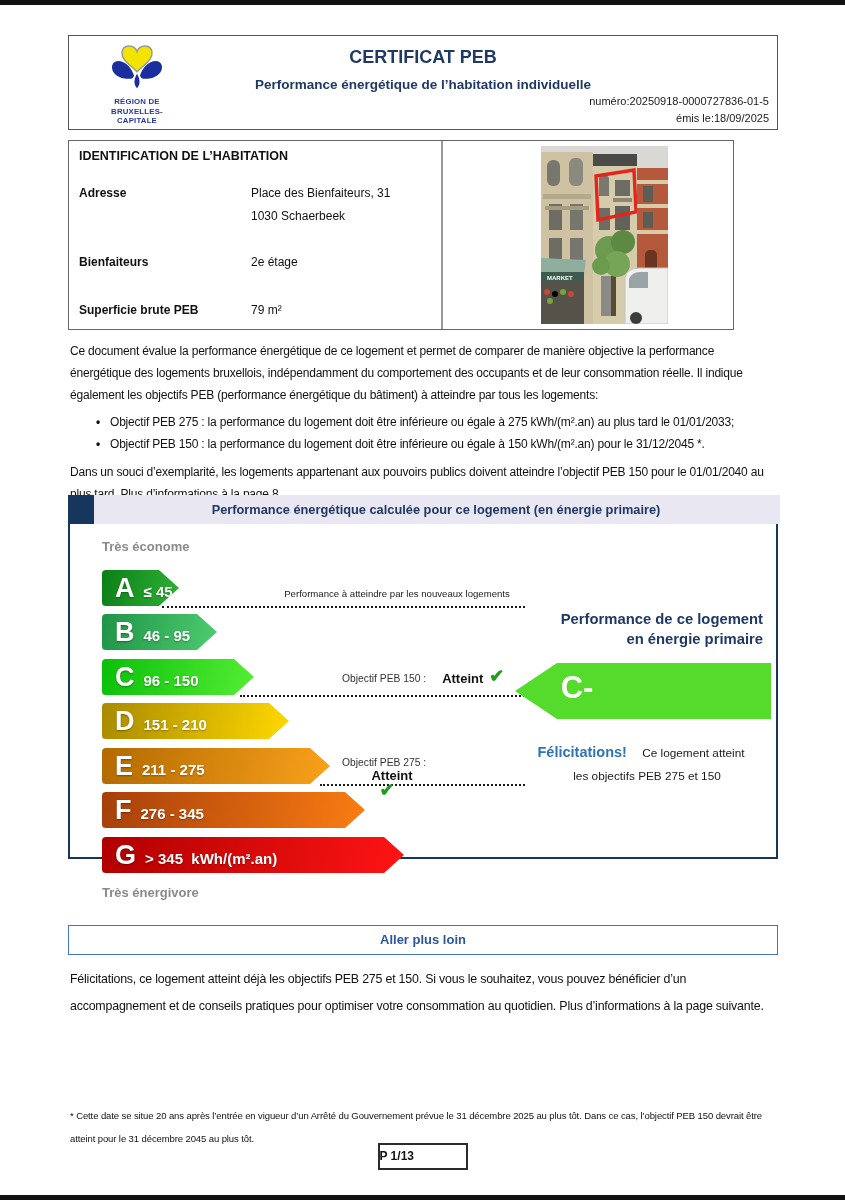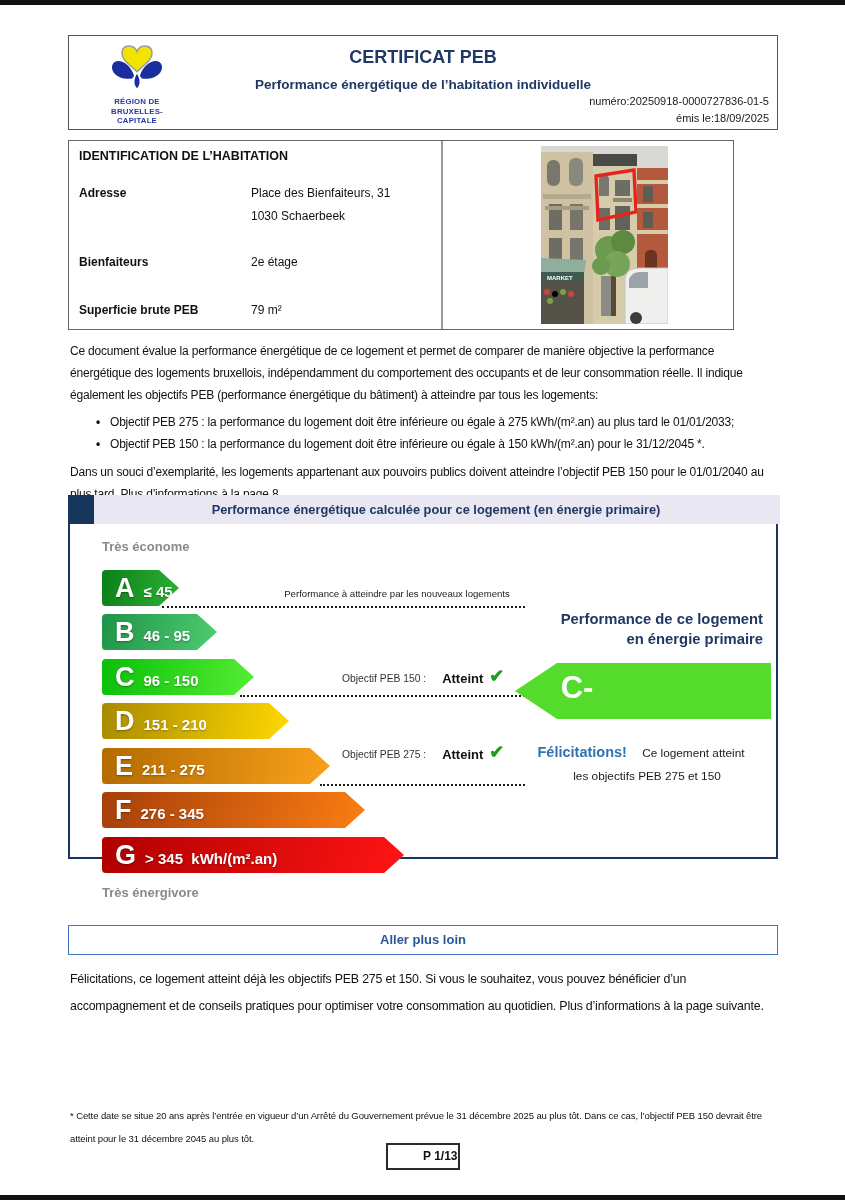--- a/index.html
+++ b/index.html
@@ -48,21 +48,21 @@
   .band-letter { font-size:27px; font-weight:bold; line-height:36px; text-shadow:0 1px 2px rgba(0,0,0,.35); }
   .band-range { font-size:15px; font-weight:bold; margin-left:9px; margin-top:7px; text-shadow:0 1px 2px rgba(0,0,0,.3); white-space:pre; }
 
   .dotline { position:absolute; border-top:2.6px dotted #1a1a1a; height:0; }
   .dot-a { left:92px; top:109px; width:363px; }
   .dot-c { left:170px; top:198px; width:285px; }
   .dot-e { left:250px; top:287px; width:205px; }
   .new-note { position:absolute; left:196px; top:91px; width:262px; text-align:center; font-size:9.6px; color:#222; }
 
   .objective { position:absolute; left:272px; white-space:nowrap; display:flex; align-items:center; }
-  .obj-150 { top:172px; } .obj-275 { top:248px; }
+  .obj-150 { top:172px; } .obj-275 { top:260px;flex-direction:column; }
   .obj-prefix { font-size:10.3px; color:#333; }
   .obj-status { font-size:13px; font-weight:bold; color:#111; margin-left:16px; }
   .obj-check { font-size:18px; font-weight:bold; color:#1F9D1F; margin-left:6px; margin-top:-4px; }
 
   .result-heading { position:absolute; right:13px; top:112px; width:320px; text-align:right; font-size:14.8px; font-weight:bold; color:#1F3864; line-height:20px; }
 
   .result-badge { position:absolute; left:445px; top:166px; width:256px; height:56px; background:#55DB2B;
                   clip-path:polygon(0 50%, 42px 0, 100% 0, 100% 100%, 42px 100%); }
   .result-class { position:absolute; left:36px; top:7px; width:52px; text-align:center; font-size:31px; font-weight:bold; color:#fff; }
   .result-white { position:absolute; left:86px; top:3px; right:3px; bottom:3px; background:#fff; display:flex; align-items:baseline; justify-content:center; }
@@ -73,21 +73,21 @@
   .congrats-bold { font-size:14.5px; font-weight:bold; color:#2E74B5; }
   .congrats-rest { font-size:11.8px; color:#1a1a1a;padding-left:12px; }
 
   
   .further-box { position:absolute; left:68px; top:925px; width:710px; height:30px; border:1.6px solid #4472C4; }
   .further-title { width:100%; text-align:center; line-height:27px; font-size:13px; font-weight:bold; color:#2E5597; }
   .further-par { position:absolute; left:70px; top:966px; width:708px; font-size:12.4px; line-height:27px; letter-spacing:-.2px; color:#111; }
 
   
   .footnote { position:absolute; left:70px; top:1104px; width:708px; font-size:9.5px; line-height:23px; letter-spacing:-.1px; color:#111; }
-  .page-num { position:absolute; left:50%; transform:translateX(-50%); top:1143px; width:74px; height:27px; border:2px solid #2b2b2b; text-align:right; line-height:23px; font-size:12px; font-weight:bold; color:#111; }
+  .page-num { position:absolute; left:50%; transform:translateX(-50%); top:1143px; width:90px; height:27px; border:2px solid #2b2b2b; text-align:left; line-height:23px; font-size:12px; font-weight:bold; color:#111; }
 </style>
 </head>
 <body>
 
 <div class="page">
   <div class="top-rule"></div>
 
   <div class="header-box">
     <div class="logo-wrap">
       <svg width="58" height="52" viewBox="0 0 60 52">

